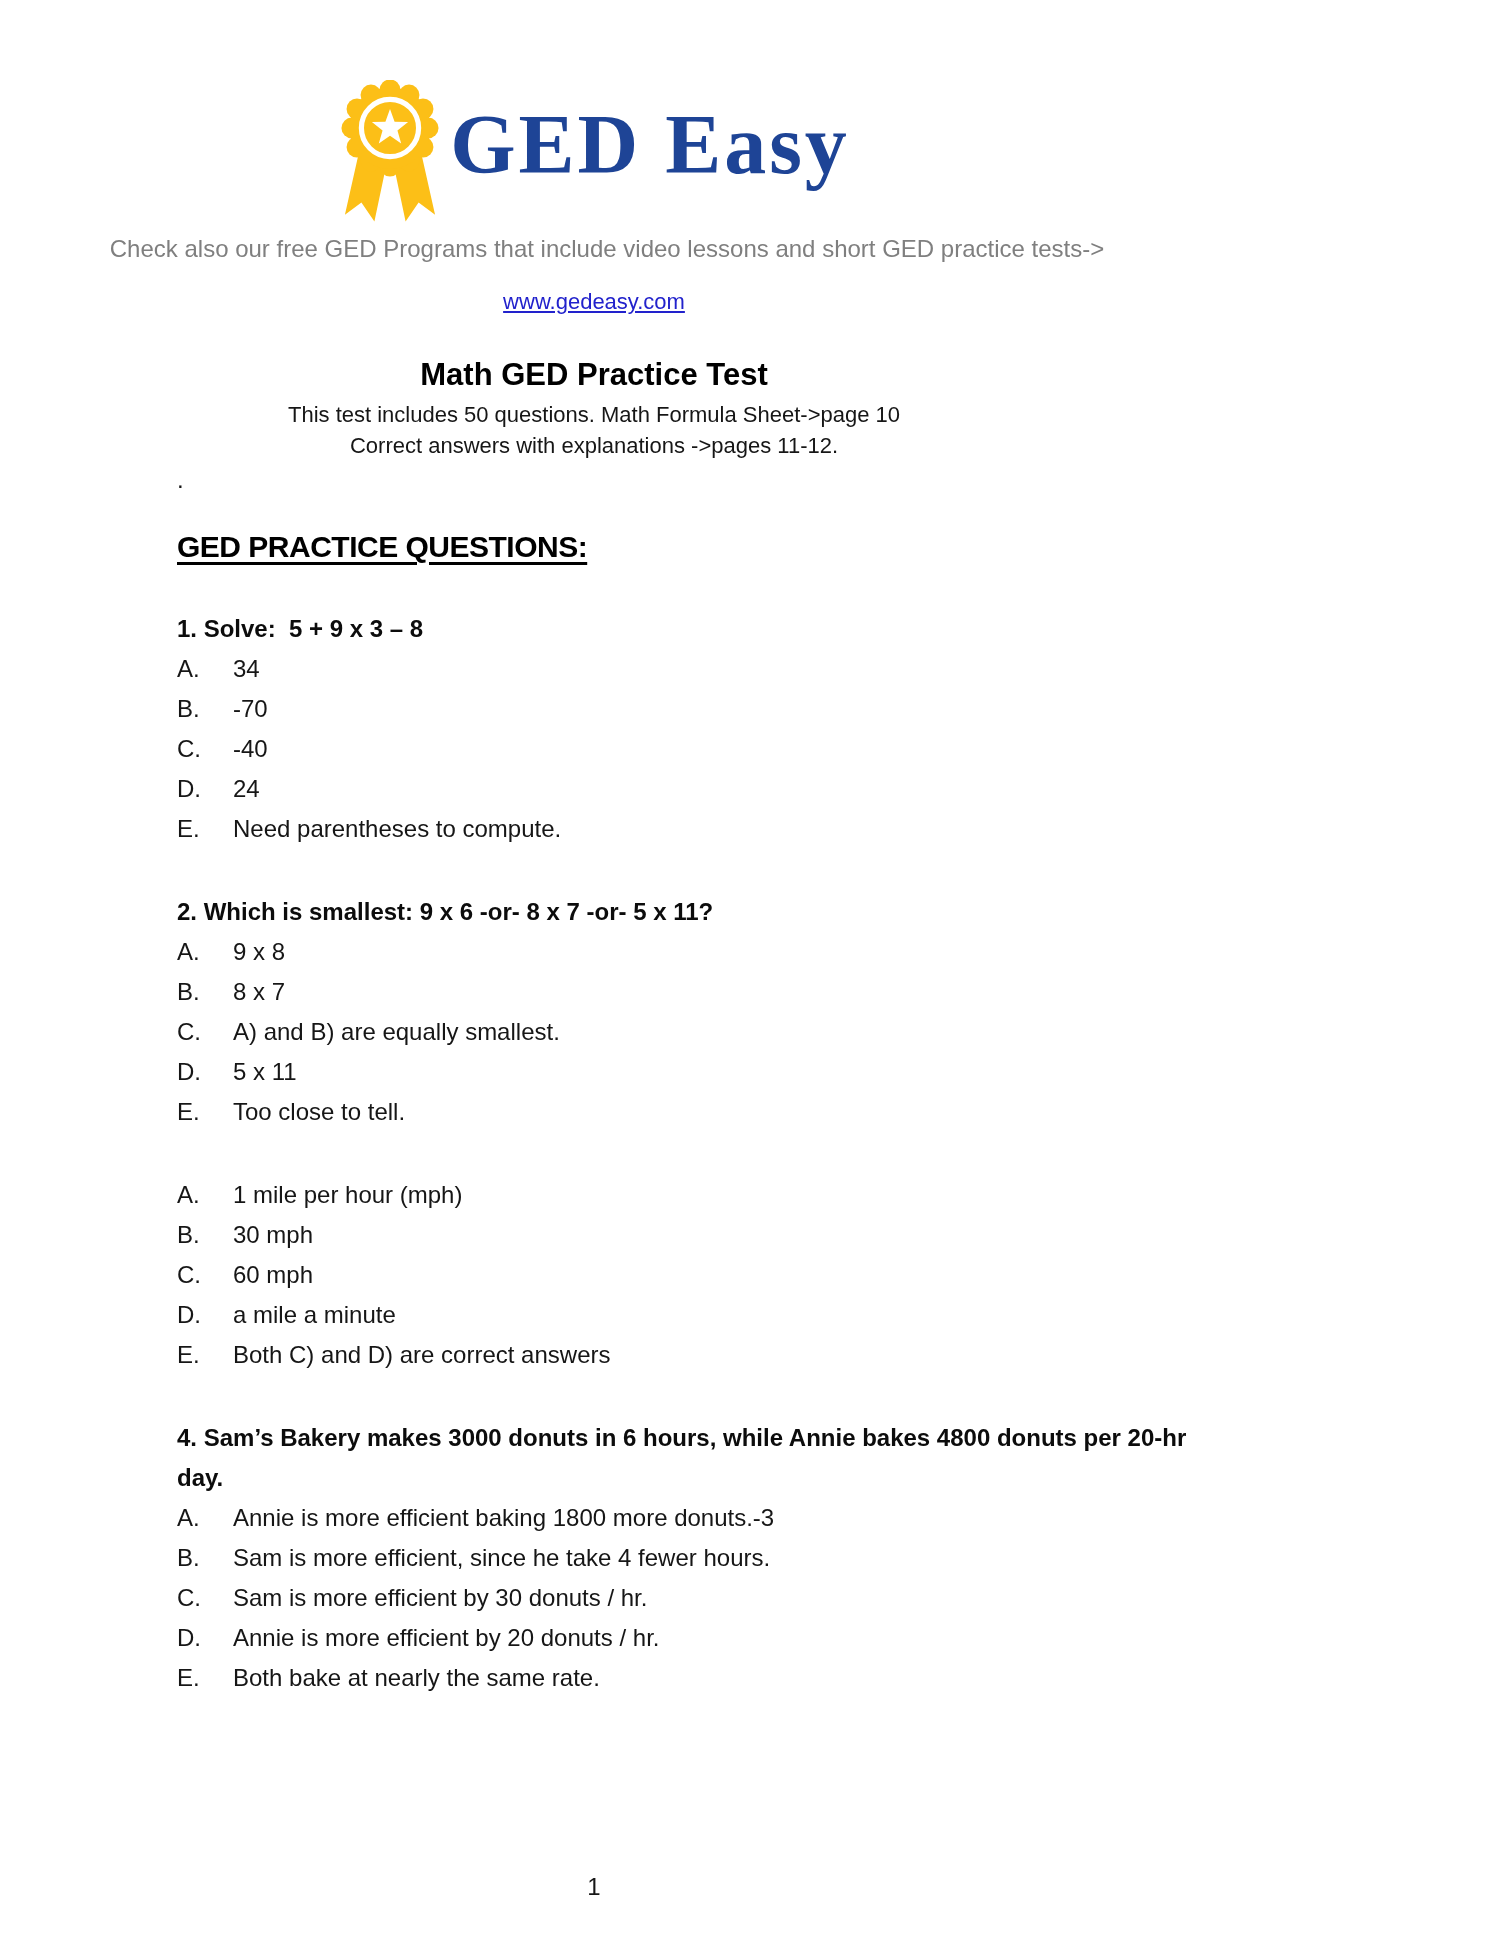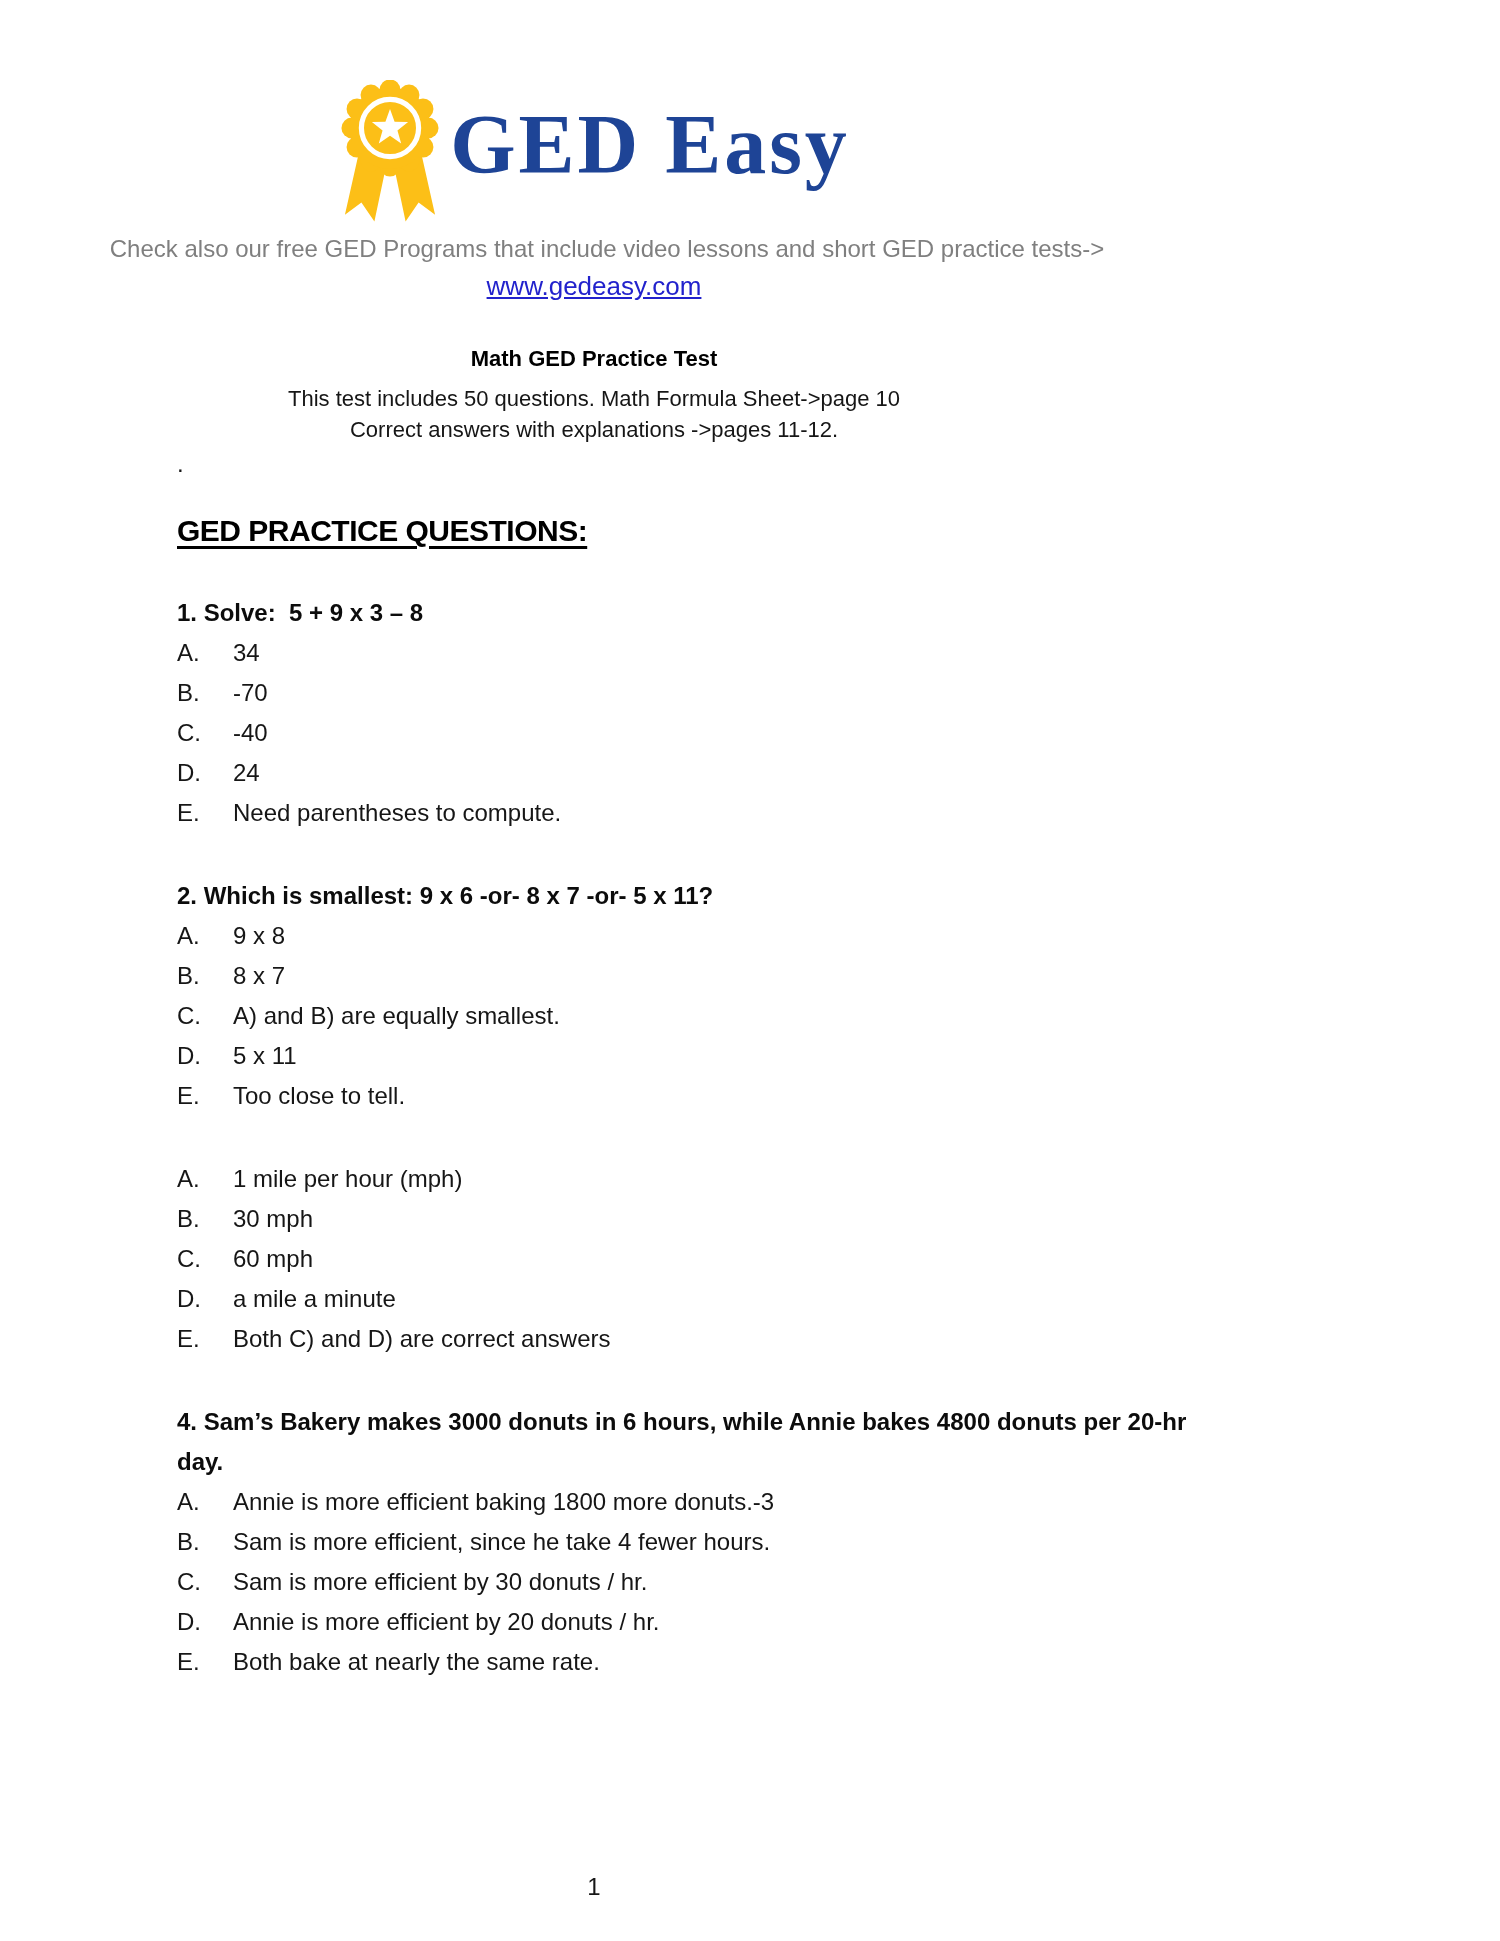--- a/index.html
+++ b/index.html
@@ -39,34 +39,34 @@
   }
   .promo{
     margin-top:6px;
     text-align:center;
     font-size:24px;
     line-height:30px;
     color:var(--promo-gray);
     padding-left:26px;
   }
   .link-row{
-    margin-top:6px;
-    text-align:center;
-    font-size:26px;
+    margin-top:22px;
+    text-align:center;
+    font-size:22px;
     line-height:32px;
   }
   .site-link{
     color:var(--link-blue);
     text-decoration:underline;
     cursor:pointer;
   }
   .title{
     margin-top:40px;
     text-align:center;
-    font-size:22px;
+    font-size:31px;
     line-height:34px;
     font-weight:bold;
     color:#000;
   }
   .subtitle{
     text-align:center;
     font-size:22px;
     line-height:31px;
   }
   .subtitle.first{margin-top:7px;}

